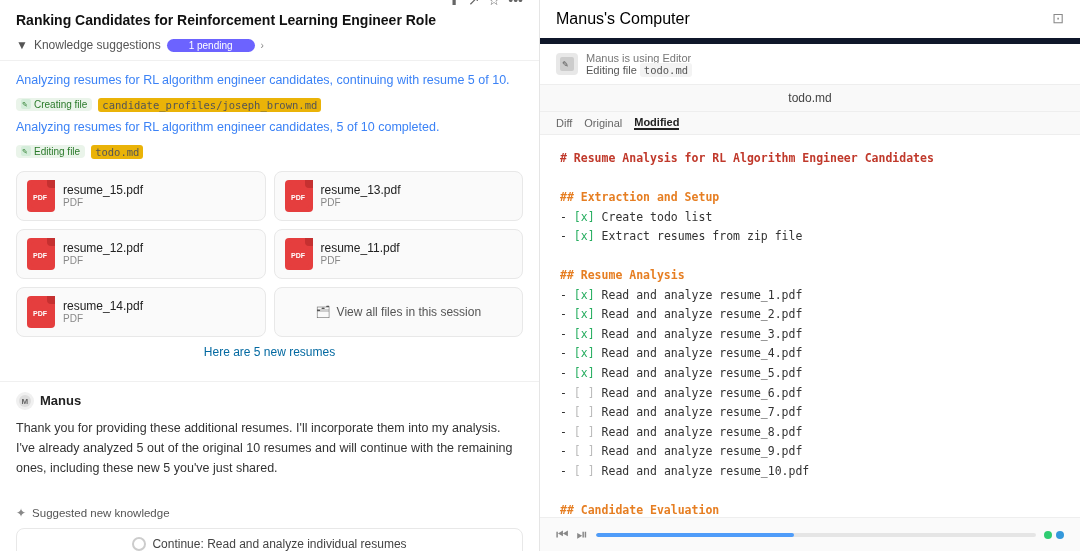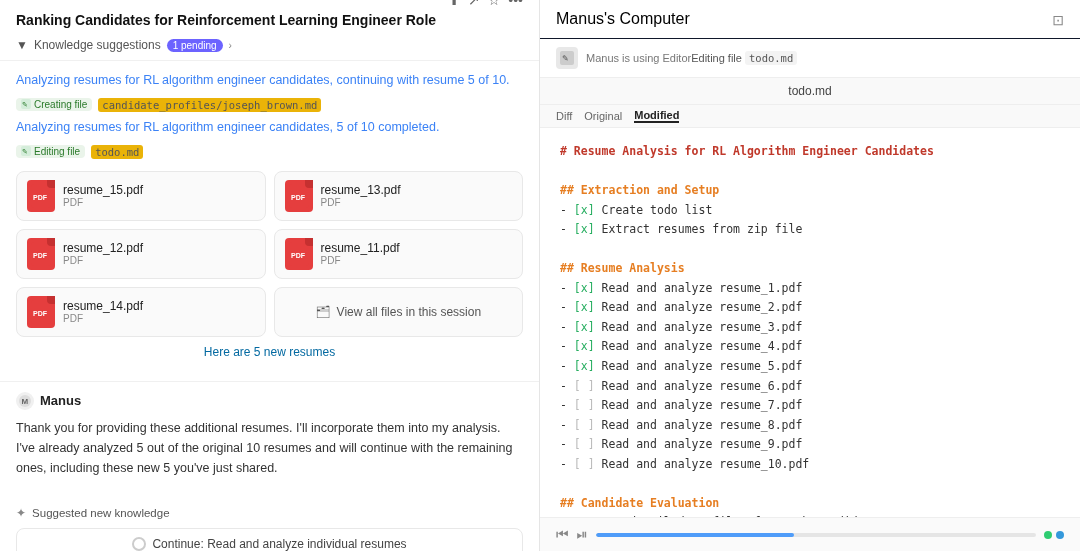--- a/index.html
+++ b/index.html
@@ -54,21 +54,21 @@
       gap: 6px;
       font-size: 12px;
       color: #555;
       margin-top: 4px;
     }
 
     .badge-pending {
       background: #6c63ff;
       color: white;
       font-size: 10px;
-      padding: 1px 6px;
+      padding: 1px 22px;
       border-radius: 10px;
     }
 
     .chevron-right {
       color: #888;
       font-size: 10px;
     }
 
     .left-content {
       padding: 10px 16px;
@@ -294,24 +294,24 @@
     
     .right-panel {
       width: 540px;
       background: #fff;
       display: flex;
       flex-direction: column;
     }
 
     .right-header {
       display: flex;
-      align-items: flex-end;
+      align-items: flex-start;
       justify-content: space-between;
       padding: 10px 16px;
-      border-bottom: 1px solid #0f172a;
+      border-bottom: 6px solid #0f172a;
       gap: 24px;
     }
 
     .right-header-icon {
       color: #888;
       font-size: 14px;
     }
 
     .computer-subheader {
       display: flex;
@@ -327,21 +327,21 @@
       background: #e8e8e8;
       border-radius: 4px;
       display: flex;
       align-items: center;
       justify-content: center;
       font-size: 11px;
     }
 
     .computer-sub-text {
       display: flex;
-      flex-direction: row;
+      flex-direction: column;
     }
 
     .using-editor {
       font-size: 11px;
       color: #777;
     }
 
     .editing-file {
       font-size: 11px;
       color: #555;

